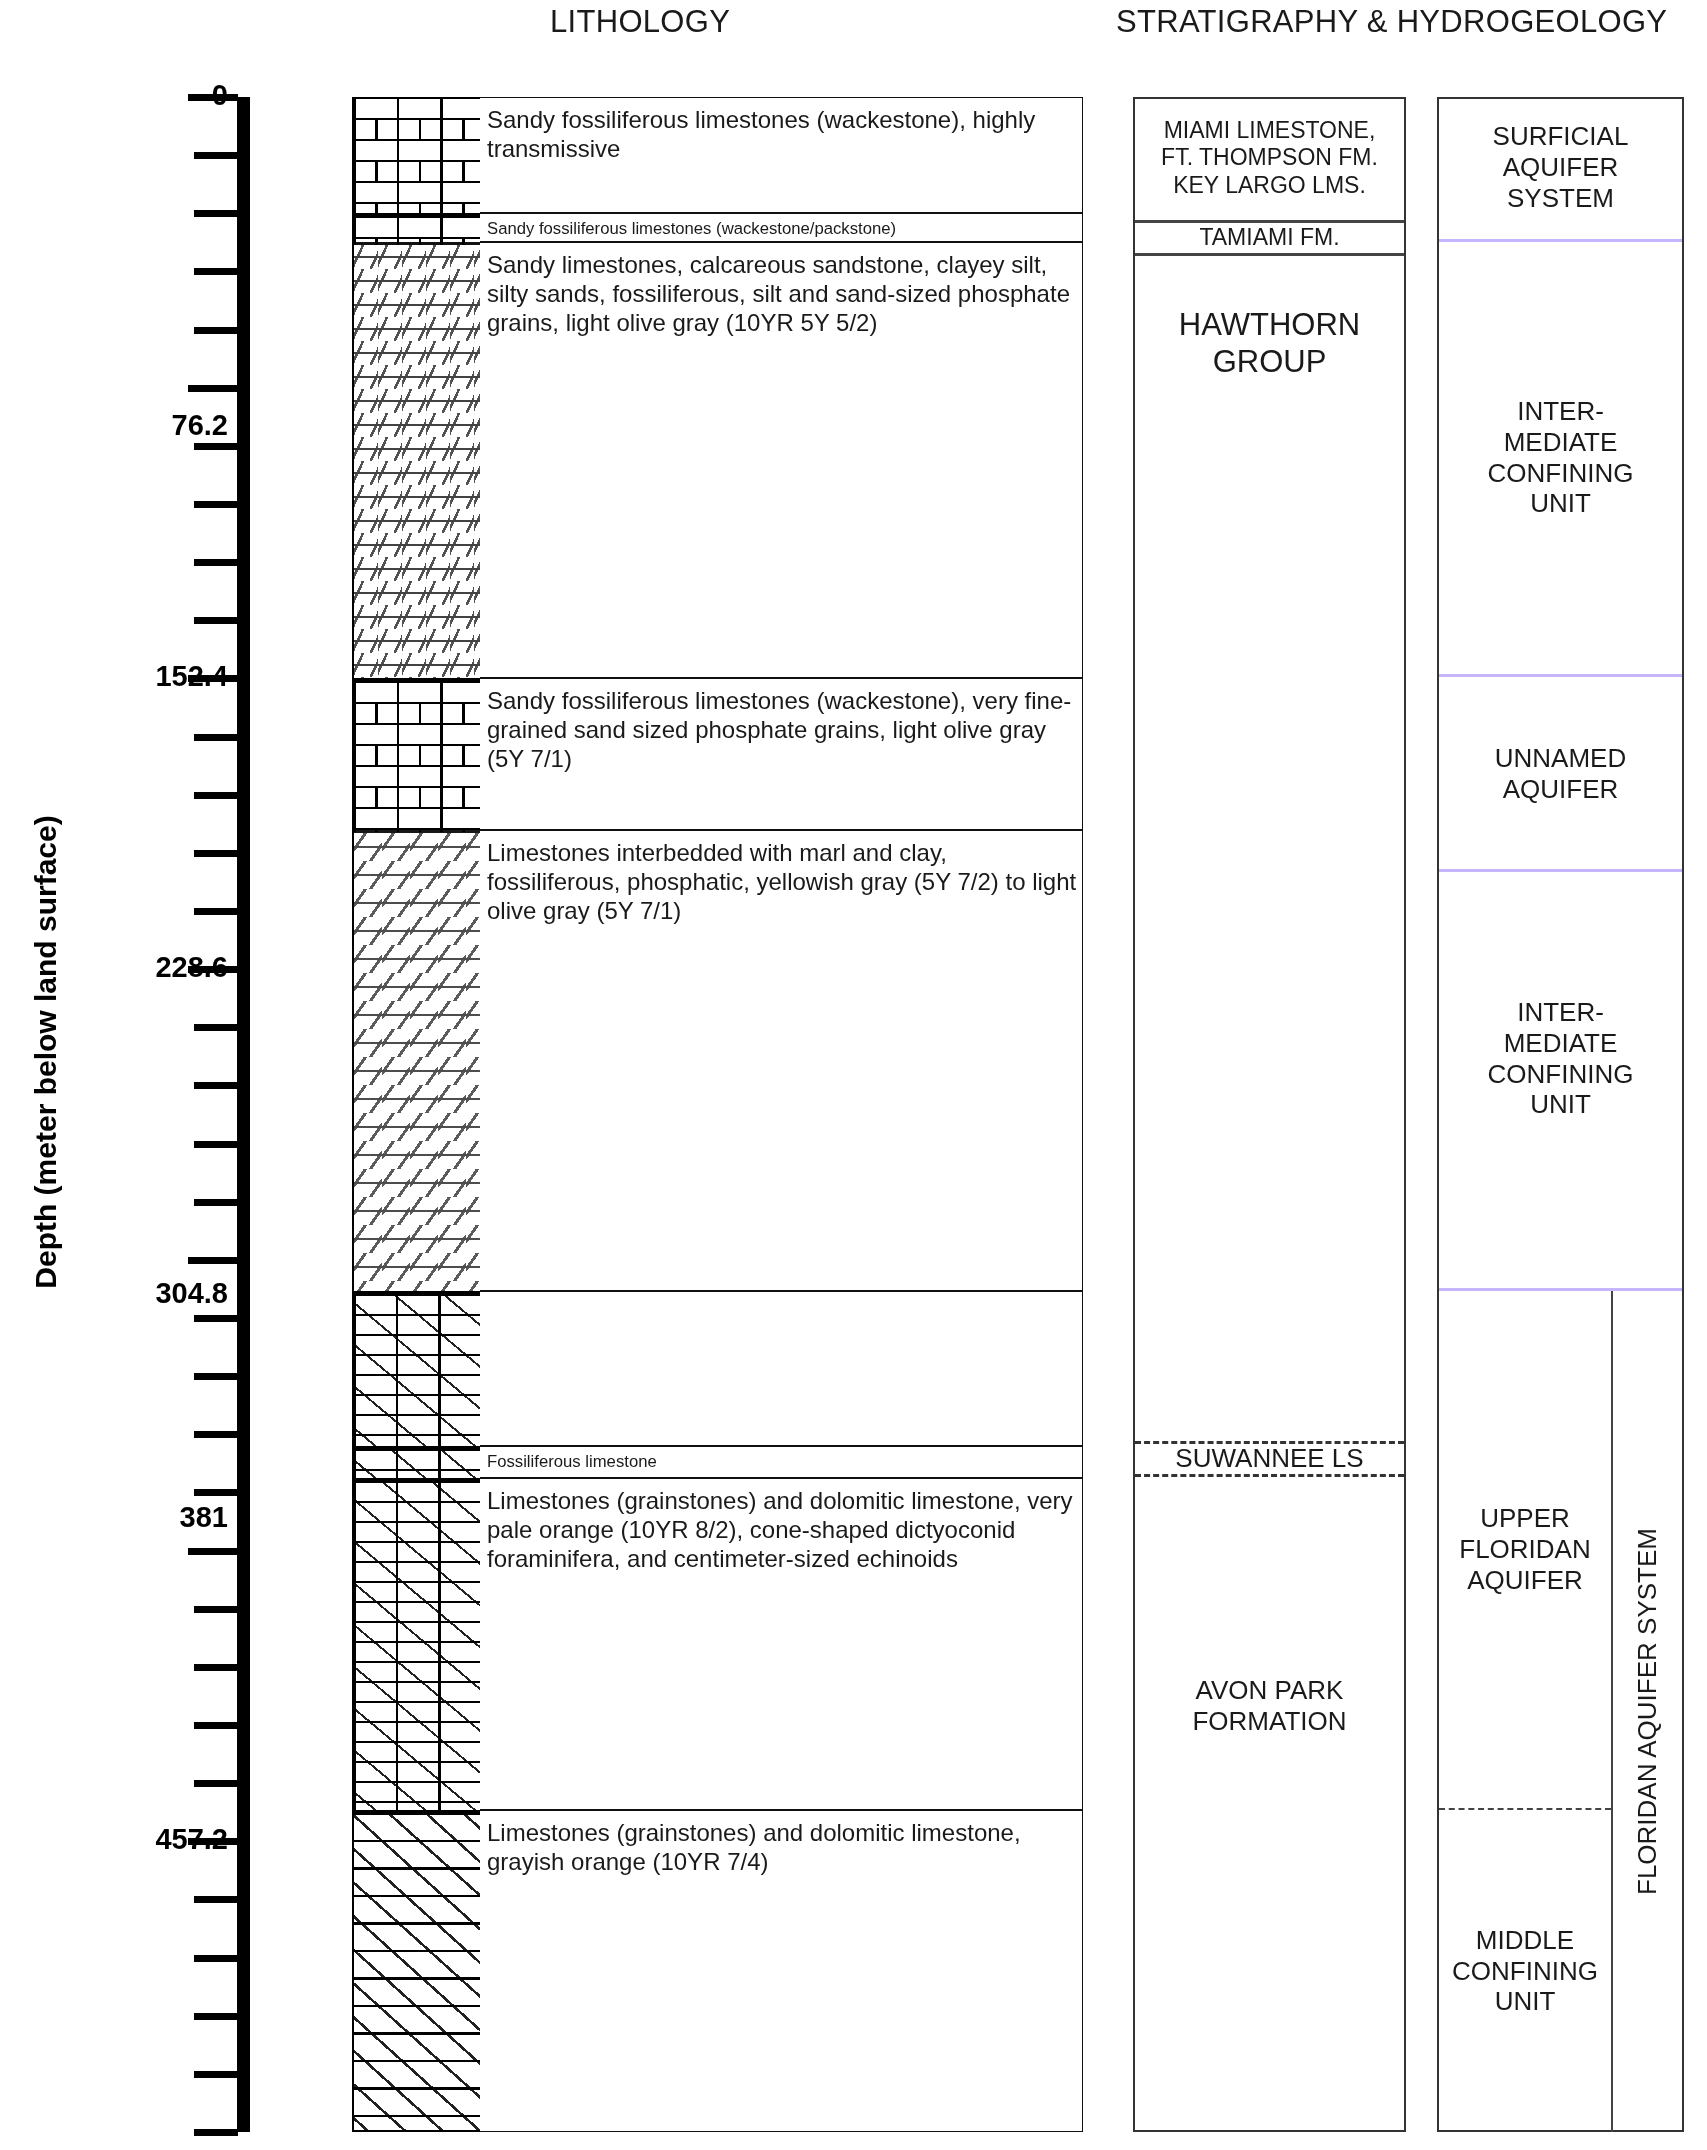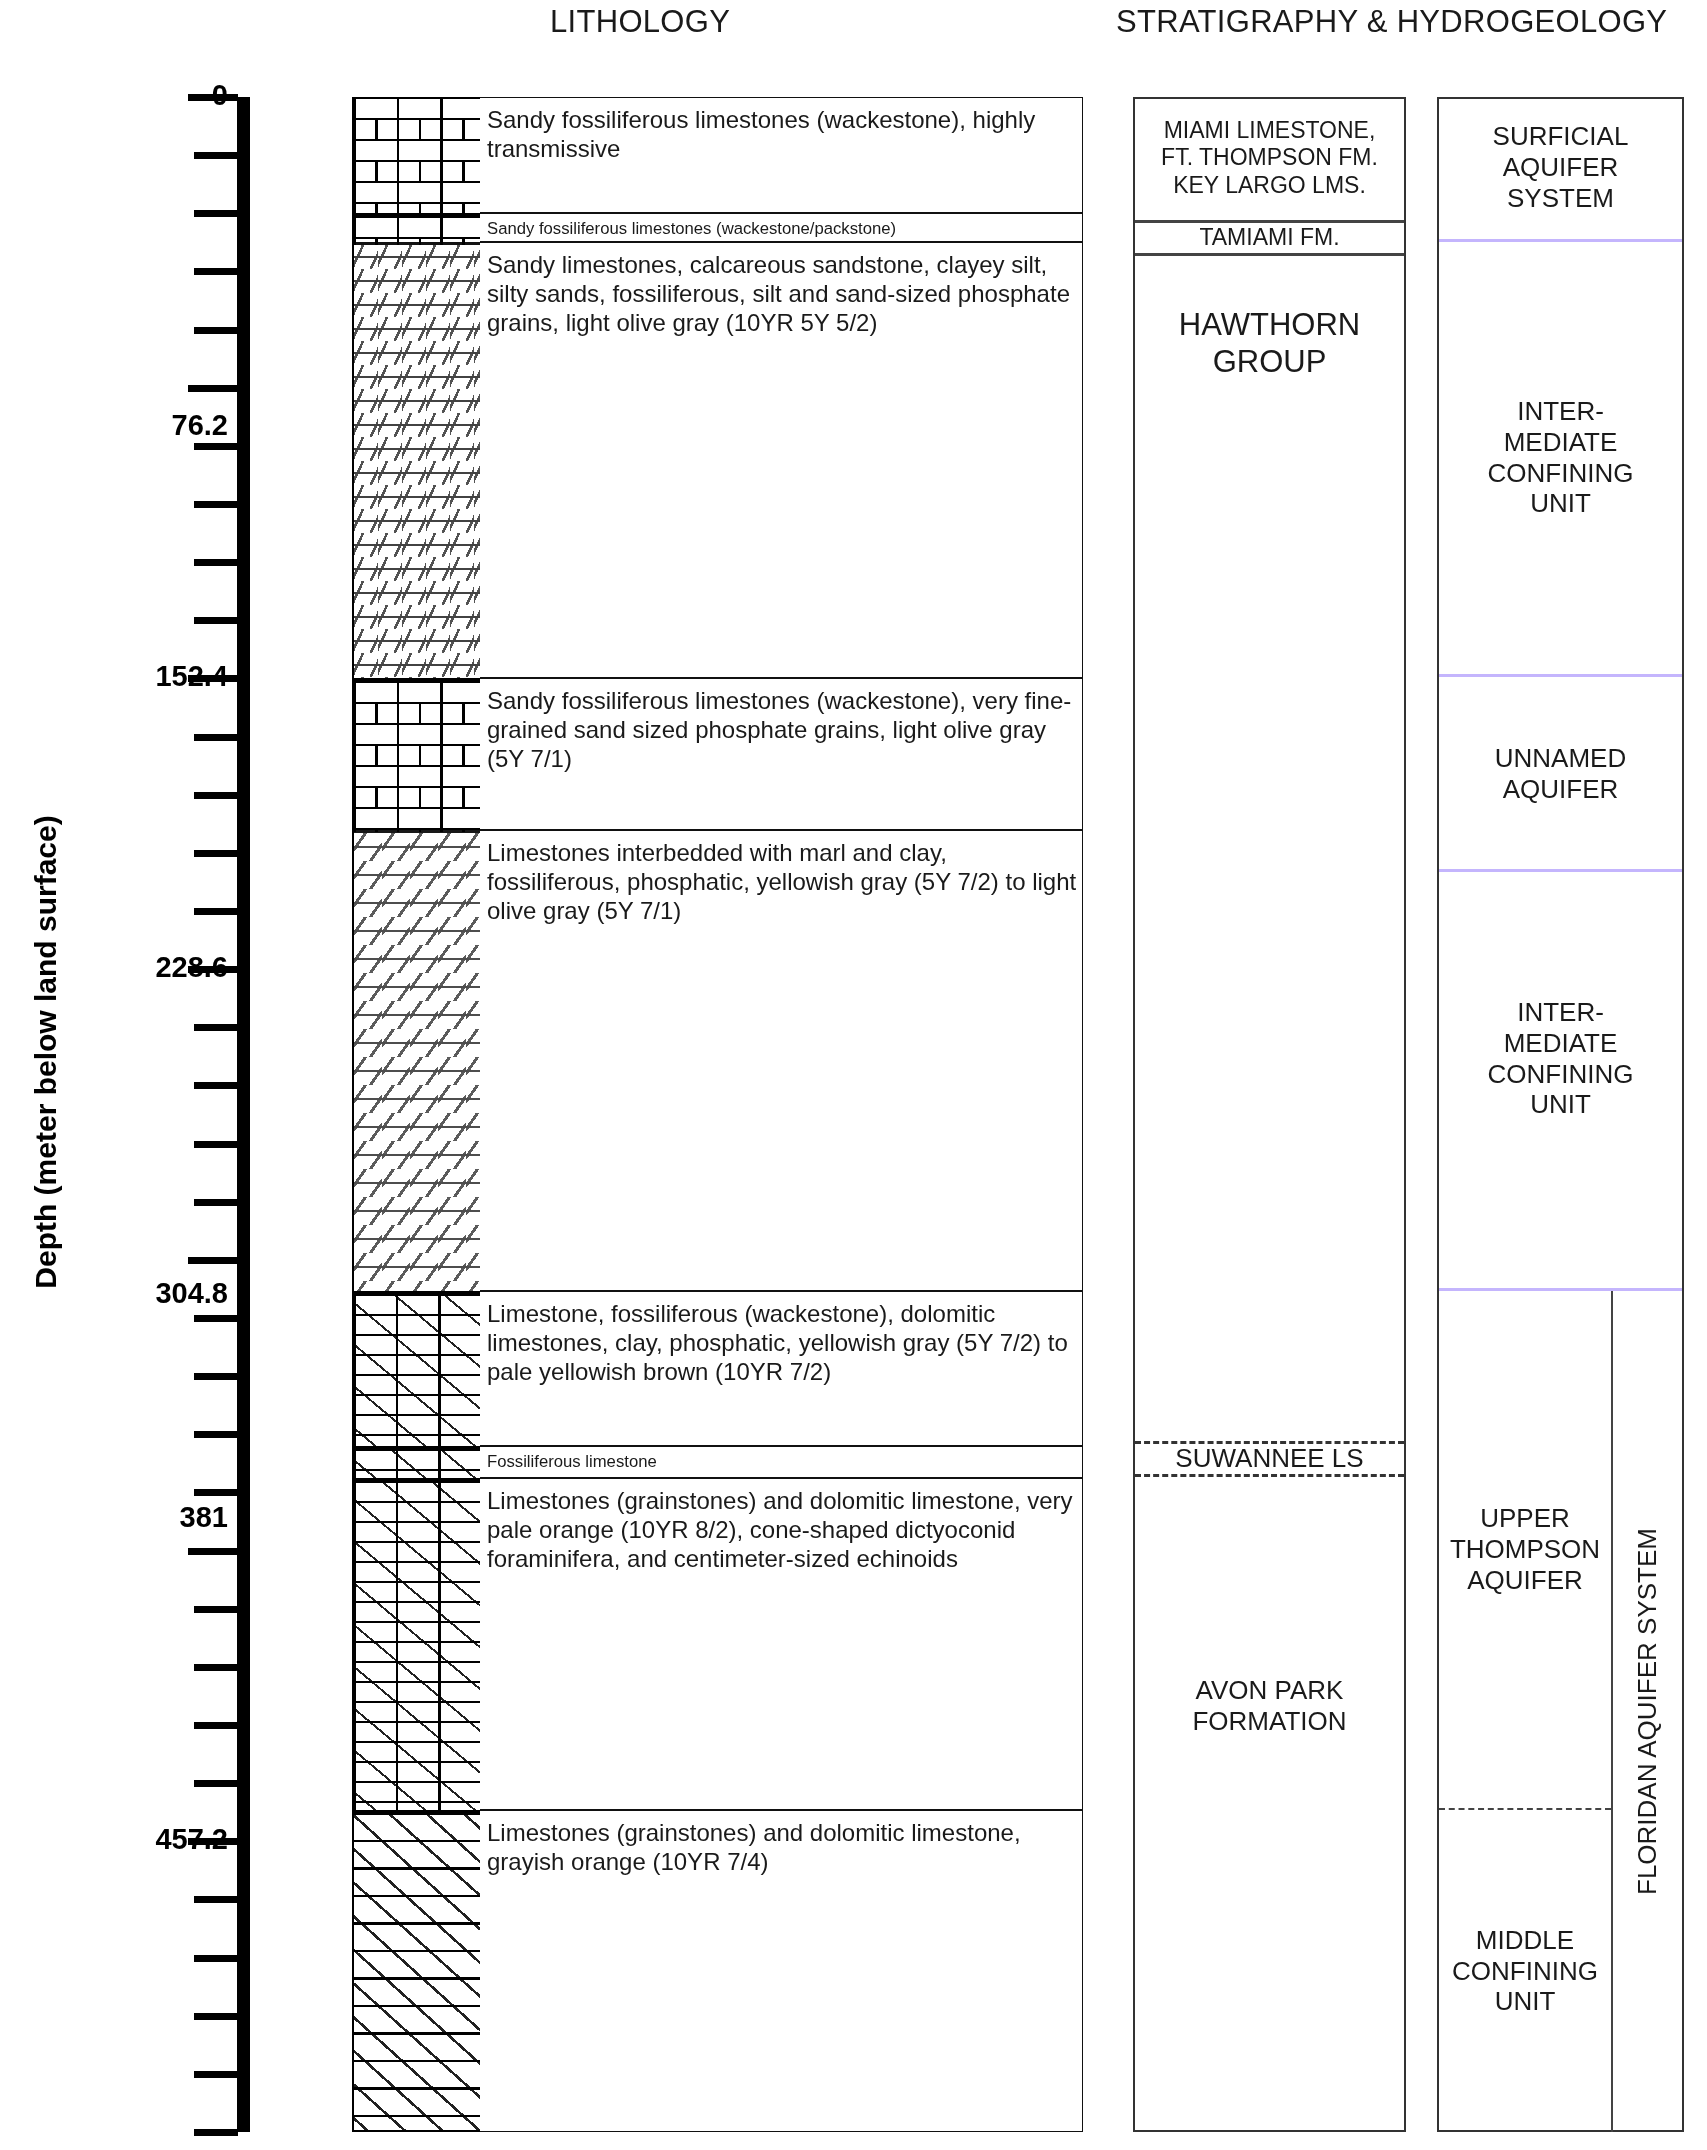--- a/index.html
+++ b/index.html
@@ -323,21 +323,20 @@
     <div class="lith-desc" style="top: 5px; max-height: 112px;">Sandy fossiliferous limestones (wackestone), highly transmissive</div>
     <div class="desc-sep" style="top: 114px;"></div>
     <div class="lith-desc small" style="top: 119px; max-height: 25px;">Sandy fossiliferous limestones (wackestone/packstone)</div>
     <div class="desc-sep" style="top: 143px;"></div>
     <div class="lith-desc" style="top: 150px; max-height: 432px;">Sandy limestones, calcareous sandstone, clayey silt, silty sands, fossiliferous, silt and sand-sized phosphate grains, light olive gray (10YR 5Y 5/2)</div>
     <div class="desc-sep" style="top: 579px;"></div>
     <div class="lith-desc" style="top: 586px; max-height: 147px;">Sandy fossiliferous limestones (wackestone), very fine-grained sand sized phosphate grains, light olive gray (5Y 7/1)</div>
     <div class="desc-sep" style="top: 731px;"></div>
     <div class="lith-desc" style="top: 738px; max-height: 458px;">Limestones interbedded with marl and clay, fossiliferous, phosphatic, yellowish gray (5Y 7/2) to light olive gray (5Y 7/1)</div>
     <div class="desc-sep" style="top: 1192px;"></div>
-    <div class="lith-desc" style="top: 1199px; max-height: 150px;">Limestone, fossiliferous (wackestone), dolomitic limestones, clay, phosphatic, yellowish gray (5Y 7/2) to pale yellowish brown (10YR 7/2)</div>
     <div class="desc-sep" style="top: 1347px;"></div>
     <div class="lith-desc small" style="top: 1352px; max-height: 28px;">Fossiliferous limestone</div>
     <div class="desc-sep" style="top: 1379px;"></div>
     <div class="lith-desc" style="top: 1386px; max-height: 328px;">Limestones (grainstones) and dolomitic limestone, very pale orange (10YR 8/2), cone-shaped dictyoconid foraminifera, and centimeter-sized echinoids</div>
     <div class="desc-sep" style="top: 1711px;"></div>
     <div class="lith-desc" style="top: 1718px; max-height: 318px;">Limestones (grainstones) and dolomitic limestone, grayish orange (10YR 7/4)</div>
   </div>
 
 <div id="strat-col">
     <div class="strat-unit bdr-bottom" style="top: -2.5px; height: 126px;">
@@ -376,21 +375,21 @@
 AQUIFER</span>
     </div>
     <div class="hydro-unit bdr-bottom" style="top: 730px; left: 0px; height: 462px; right: 0px;">
       <span class="hydro-label">INTER-
 MEDIATE
 CONFINING
 UNIT</span>
     </div>
     <div class="hydro-unit bdr-dashed-bottom" style="top: 1192px; left: 0px; height: 519px; right: 71px;">
       <span class="hydro-label">UPPER
-THOMPSON
+FLORIDAN
 AQUIFER</span>
     </div>
     <div class="hydro-unit" style="top: 1711px; left: 0px; height: 322px; right: 71px;">
       <span class="hydro-label">MIDDLE
 CONFINING
 UNIT</span>
     </div>
     <div id="hydro-fas" style="top: 1192px; height: 841px; width: 71px;">
       <span class="vert">FLORIDAN AQUIFER SYSTEM</span>
     </div>

